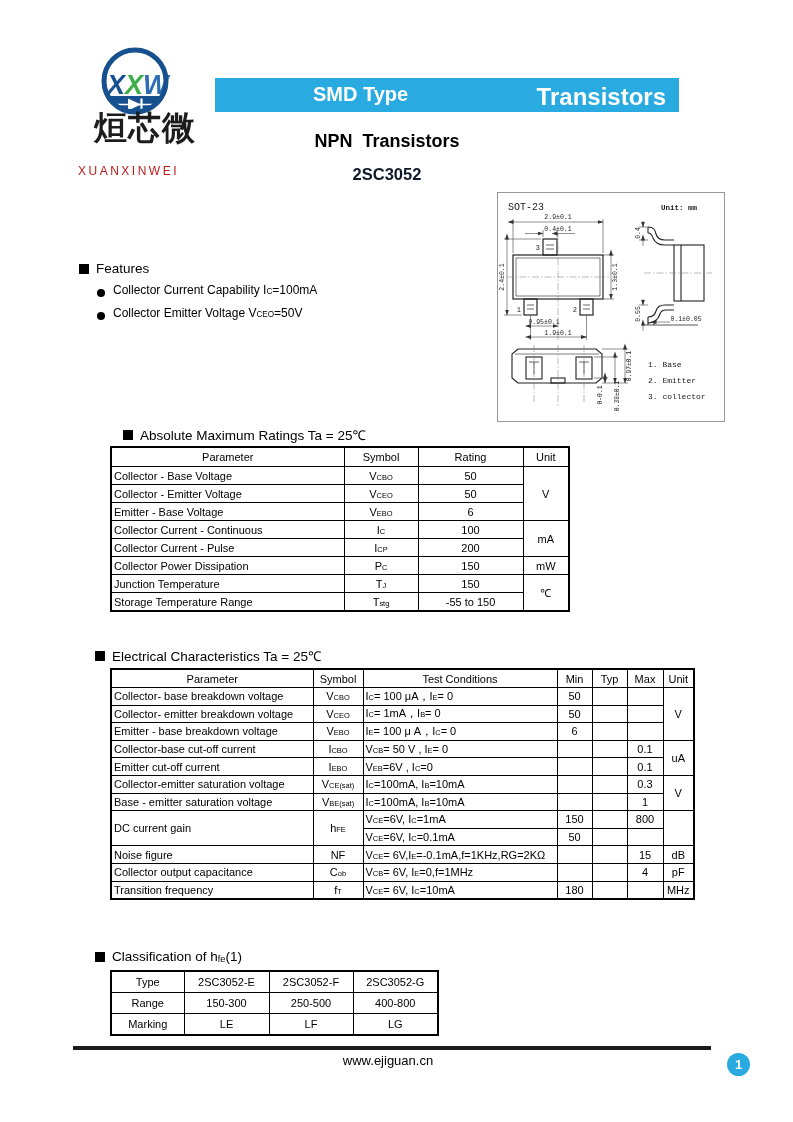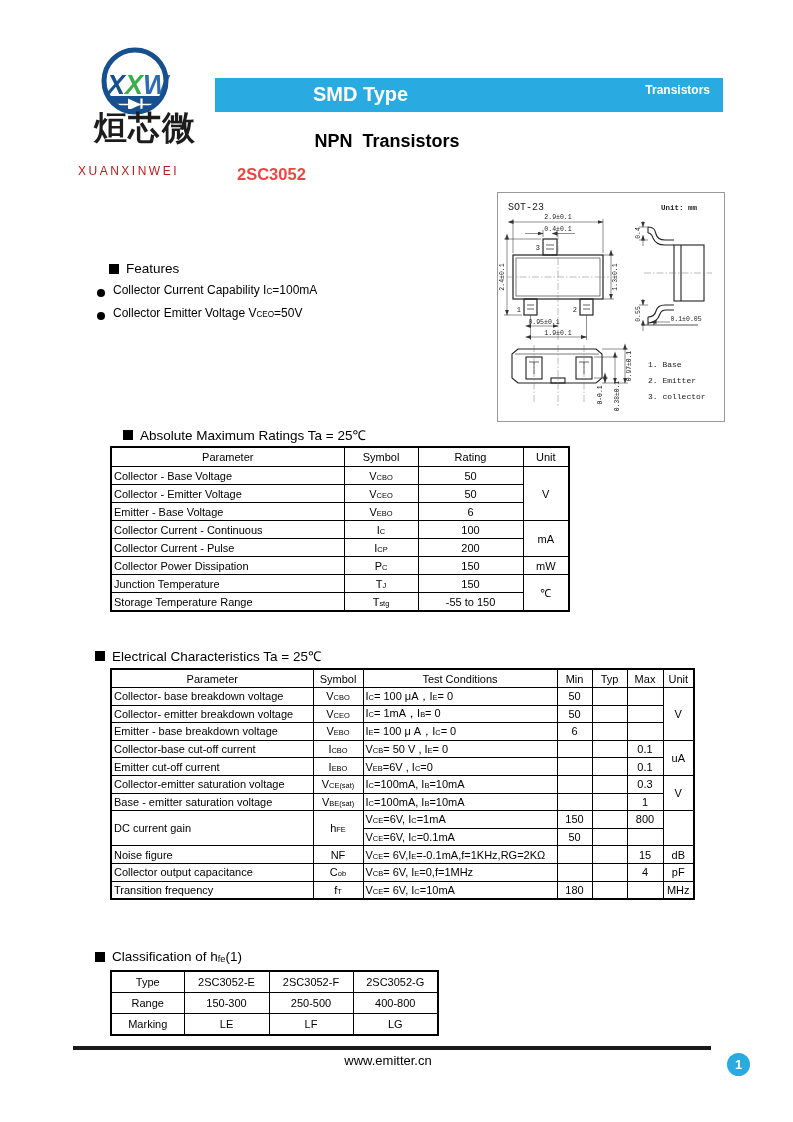--- a/index.html
+++ b/index.html
@@ -5,26 +5,26 @@
   html,body{margin:0;padding:0;background:#fff;}
   #page{position:relative;width:793px;height:1122px;background:#ffffff;overflow:hidden;
         font-family:"Liberation Sans",sans-serif;color:#111;}
   .abs{position:absolute;}
 
   
   #chinese-name{left:78px;top:106px;width:134px;text-align:center;font-size:33px;font-weight:700;color:#1c1c1c;letter-spacing:1px;}
   #latin-name{left:78px;top:148px;width:134px;text-align:left;font-size:12px;color:#b91c1c;letter-spacing:2.5px;margin-top:16px;}
 
   
-  #type-bar{left:215px;top:78px;width:508px;height:34px;background:#29ABE2;color:#fff;}
+  #type-bar{left:215px;top:78px;width:464px;height:34px;background:#29ABE2;color:#fff;}
   #type-bar .bar-left{position:absolute;left:98px;top:5px;font-size:20px;font-weight:700;}
-  #type-bar .bar-right{position:absolute;right:13px;top:5px;font-size:12px;font-weight:700;}
+  #type-bar .bar-right{position:absolute;right:13px;top:5px;font-size:24px;font-weight:700;}
 
   #title1{left:237px;top:131px;width:300px;text-align:center;font-size:18px;font-weight:700;white-space:pre;color:#000;}
-  #title2{left:237px;top:165px;width:300px;font-size:16.5px;font-weight:700;color:#ef4444;}
+  #title2{left:237px;top:165px;width:300px;text-align:center;font-size:16.5px;font-weight:700;color:#0f172a;}
 
   
   #pkg-box{left:497px;top:192px;width:226px;height:228px;border:1px solid #999;background:#fff;}
   #pkg-box svg{display:block;}
   .draw-txt{font-family:"Liberation Mono",monospace;fill:#222;}
 
   
   .sect{display:flex;align-items:center;gap:7px;font-size:13.5px;color:#000;}
   .sq{width:10px;height:10px;background:#000;flex:0 0 auto;}
 
@@ -210,21 +210,21 @@
       </g>
 
       <g font-size="8" class="draw-txt">
         <text x="150" y="174">1. Base</text>
         <text x="150" y="190">2. Emitter</text>
         <text x="150" y="206">3. collector</text>
       </g>
     </svg>
   </div>
 
-  <div class="abs sect" style="left:109px;top:261px;">
+  <div class="abs sect" style="left:79px;top:261px;">
     <span class="sq"></span>
     <span>Features</span>
   </div>
   <div class="abs feat" style="left:97px;top:283px;">
     <span class="dot"></span>
     <span>Collector Current Capability I<sub>C</sub>=100mA</span>
   </div>
   <div class="abs feat" style="left:97px;top:306px;">
     <span class="dot"></span>
     <span>Collector Emitter Voltage V<sub>CEO</sub>=50V</span>
@@ -450,16 +450,16 @@
     <tr>
       <td>Marking</td>
       <td>LE</td>
       <td>LF</td>
       <td>LG</td>
     </tr>
   </tbody>
     </table>
 
   <div class="abs" id="footer-rule"></div>
-  <div class="abs" id="footer-url">www.emitter.cn</div>
+  <div class="abs" id="footer-url">www.ejiguan.cn</div>
   <div class="abs" id="page-badge">1</div>
 
 </div>
 
 </body></html>

